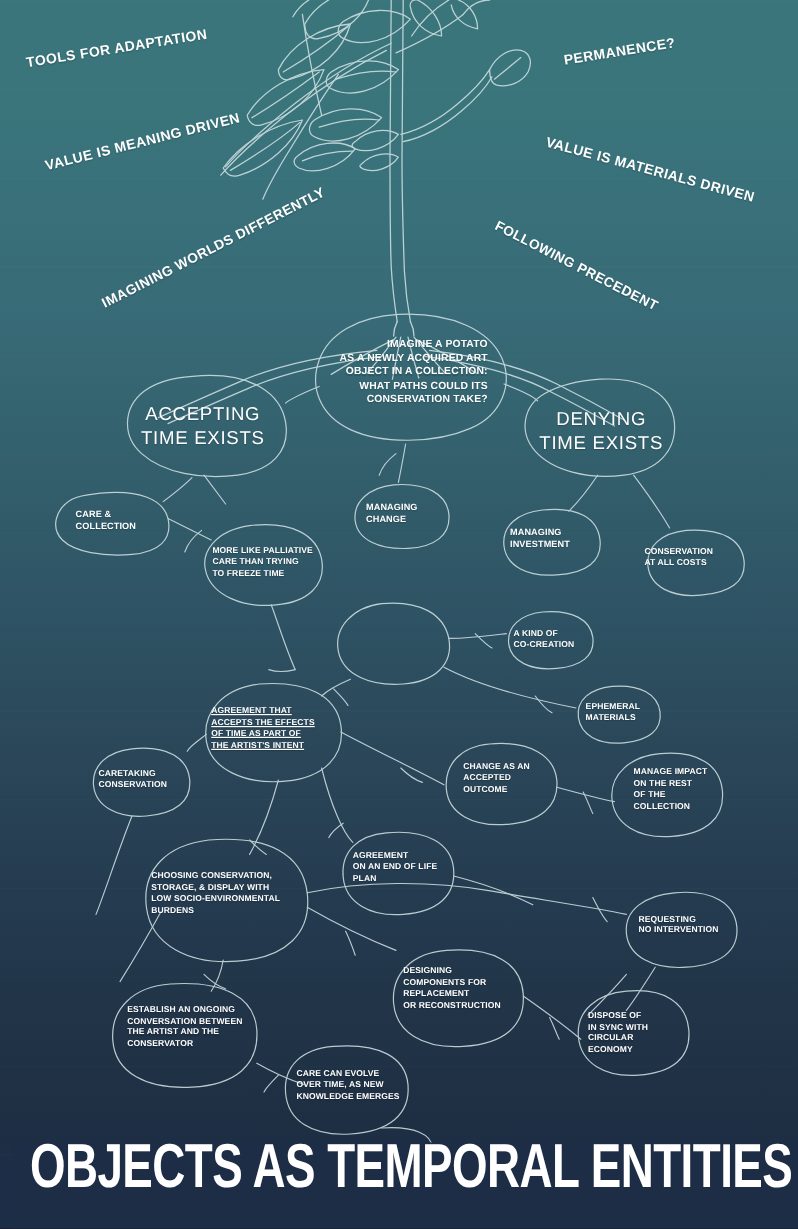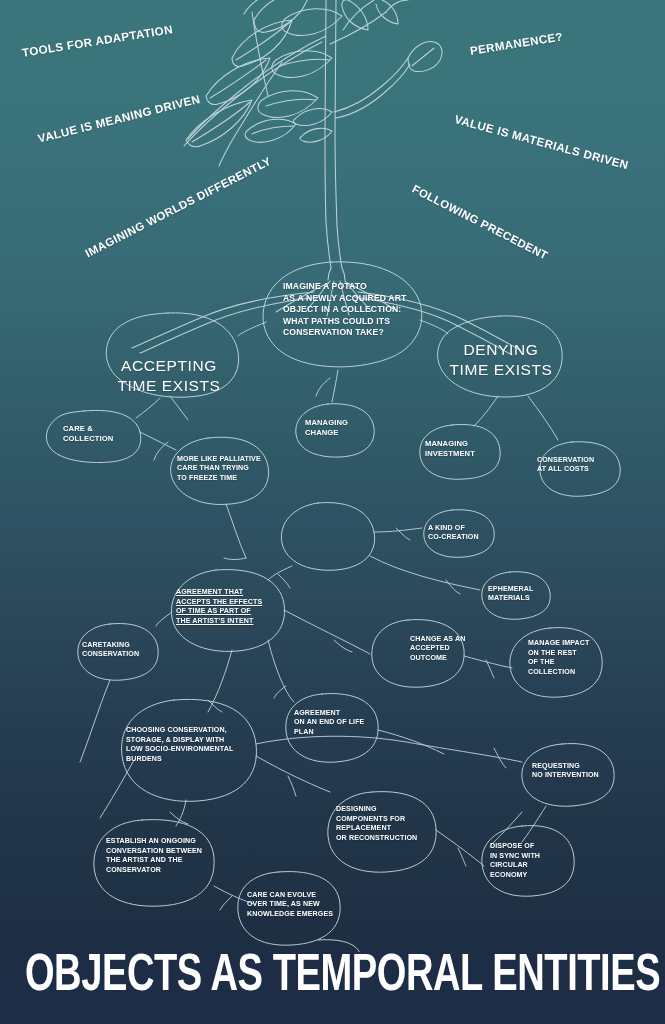--- a/index.html
+++ b/index.html
@@ -281,29 +281,29 @@
   </div>
 
   <div class="curvelabel" style="left:86px;top:248px;font-size:11.4px;transform:rotate(-27deg);transform-origin:left center;">
     <span>IMAGINING WORLDS DIFFERENTLY</span>
   </div>
 
   <div class="curvelabel" style="left:413px;top:182px;font-size:11.4px;transform:rotate(27deg);transform-origin:left center;">
     <span>FOLLOWING PRECEDENT</span>
   </div>
 
-  <div class="node q" style="left:283px;top:280px;width:140px;height:60px;">
+  <div class="node q" style="left:283px;top:280px;width:140px;height:60px;text-align:right;">
     <div class="txt">IMAGINE A POTATO
 AS A NEWLY ACQUIRED ART
 OBJECT IN A COLLECTION:
 WHAT PATHS COULD ITS
 CONSERVATION TAKE?</div>
   </div>
 
-  <div class="node big center" style="left:110px;top:333px;width:118px;height:46px;margin-top:20px;">
+  <div class="node big center" style="left:110px;top:333px;width:118px;height:46px;">
     <div class="txt">ACCEPTING
 TIME EXISTS</div>
   </div>
 
   <div class="node big center" style="left:444px;top:337px;width:114px;height:46px;">
     <div class="txt">DENYING
 TIME EXISTS</div>
   </div>
 
   <div class="node sm" style="left:63px;top:421px;width:80px;height:26px;">
@@ -348,21 +348,21 @@
 ACCEPTS THE EFFECTS
 OF TIME AS PART OF
 THE ARTIST'S INTENT</div>
   </div>
 
   <div class="node xs" style="left:82px;top:638px;width:72px;height:24px;">
     <div class="txt">CARETAKING
 CONSERVATION</div>
   </div>
 
-  <div class="node xs" style="left:386px;top:632px;width:72px;height:34px;margin-left:24px;">
+  <div class="node xs" style="left:386px;top:632px;width:72px;height:34px;">
     <div class="txt">CHANGE AS AN
 ACCEPTED
 OUTCOME</div>
   </div>
 
   <div class="node xs" style="left:528px;top:637px;width:74px;height:42px;">
     <div class="txt">MANAGE IMPACT
 ON THE REST
 OF THE
 COLLECTION</div>

